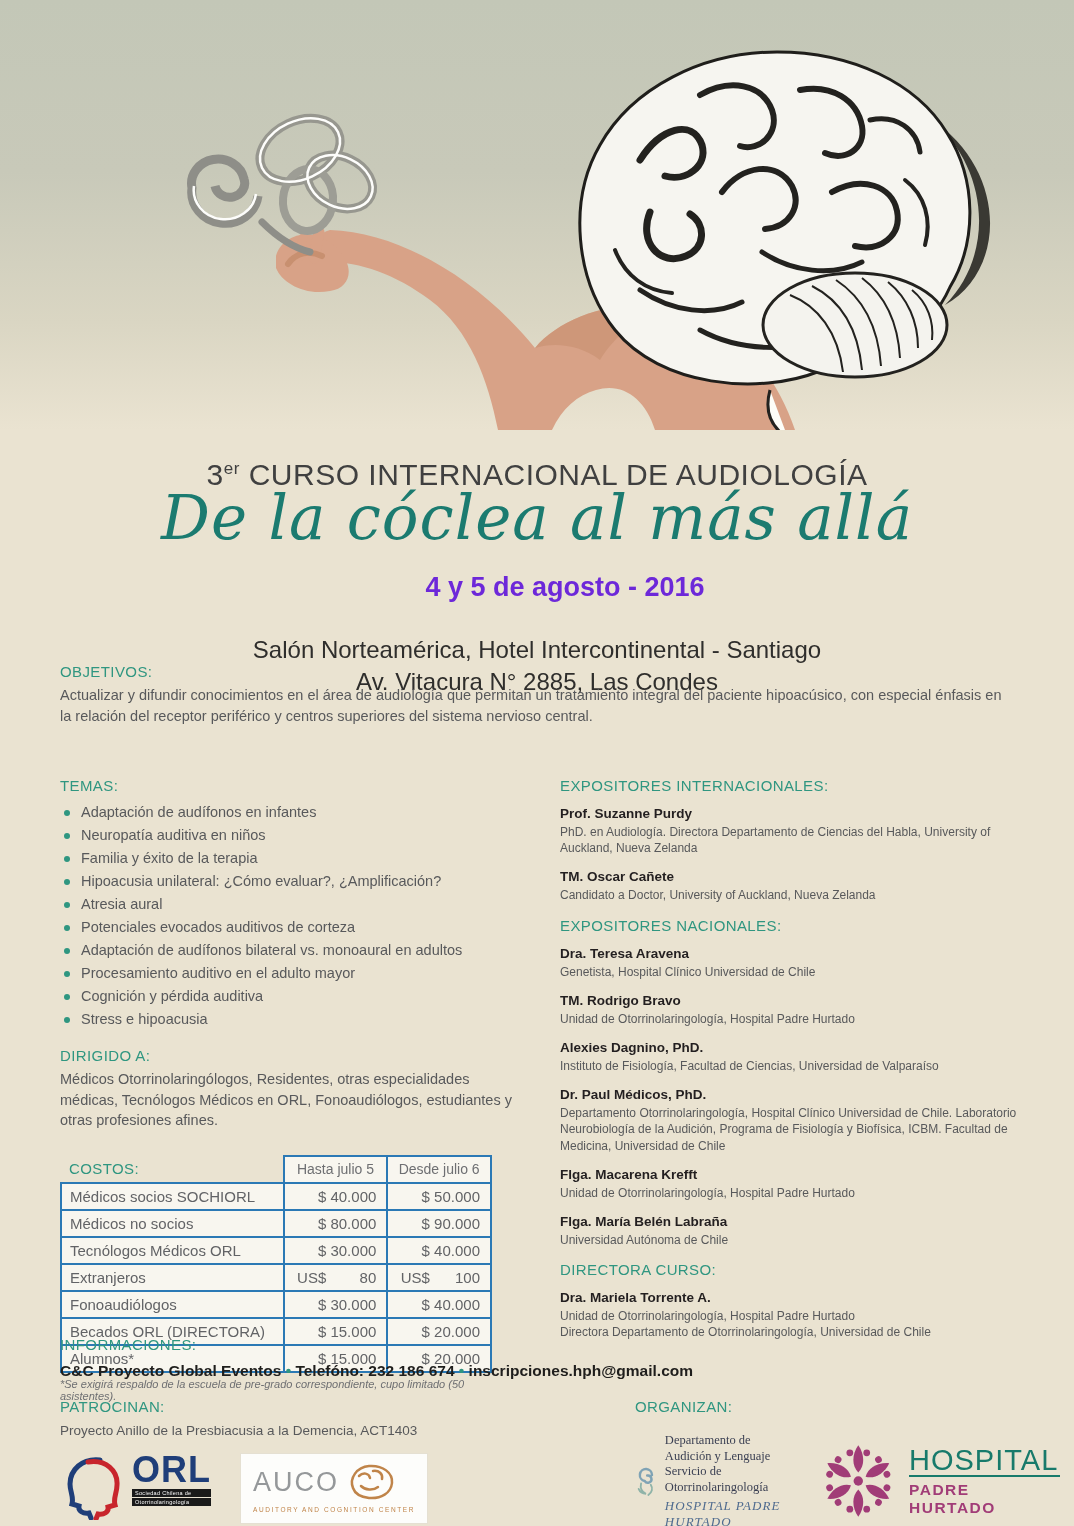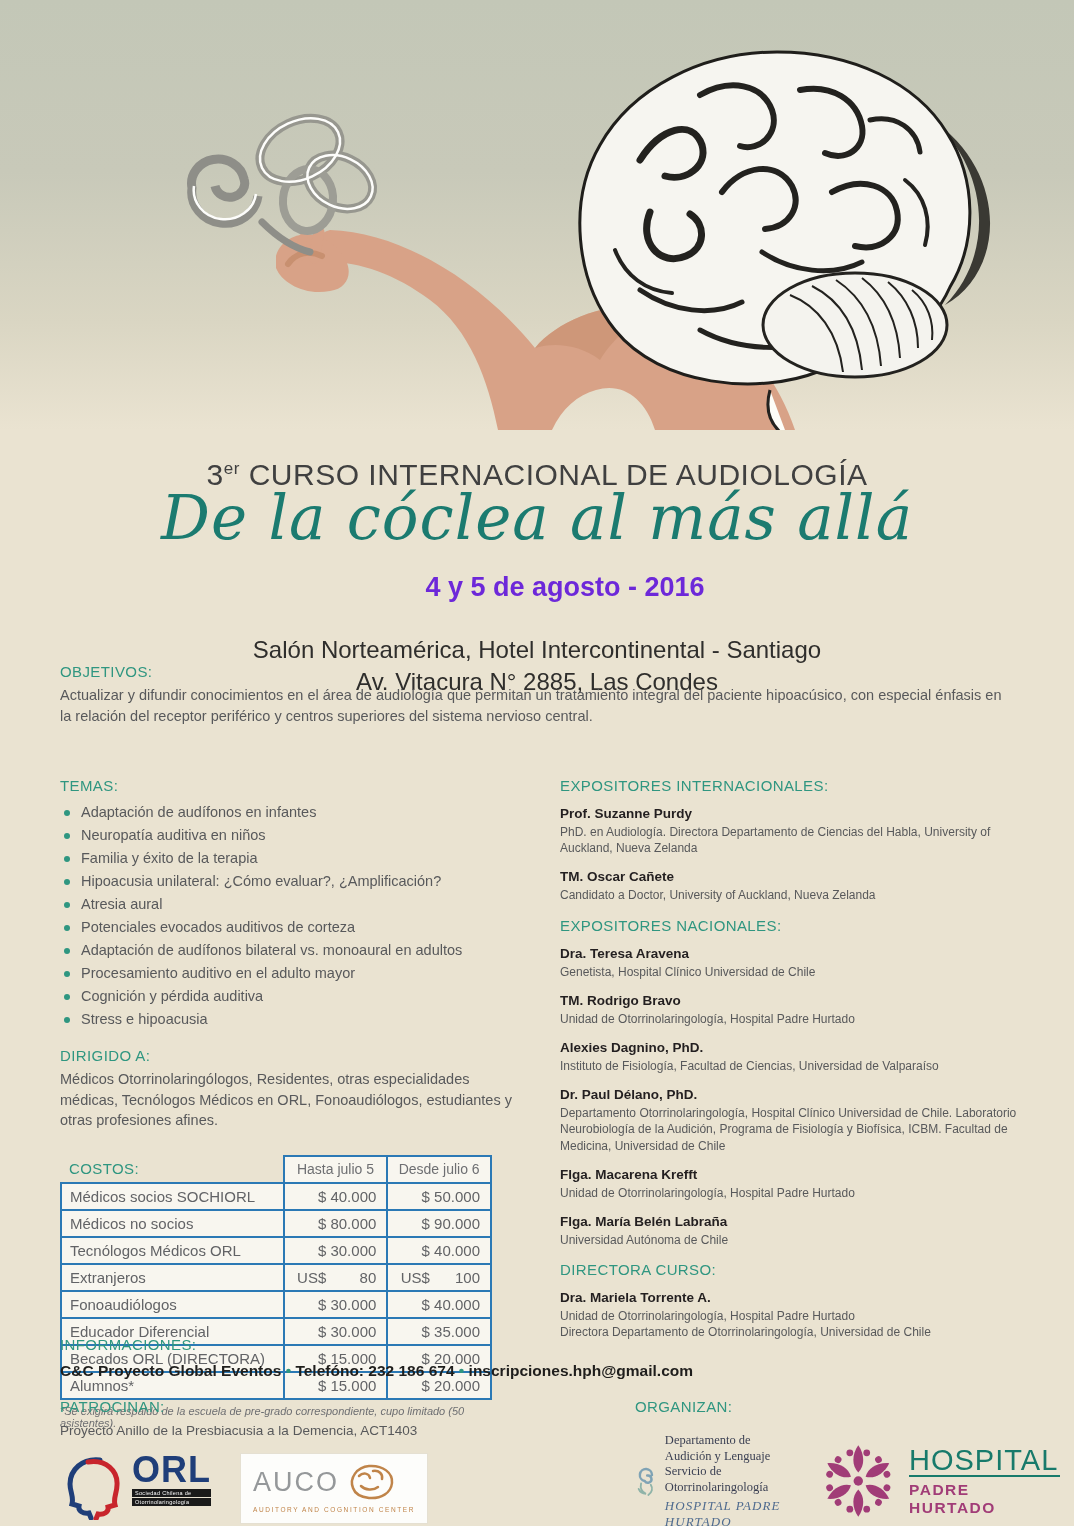--- a/index.html
+++ b/index.html
@@ -227,25 +227,20 @@
               <td>Extranjeros</td>
               <td class="pcell">US$        80</td>
               <td class="pcell">US$      100</td>
             </tr>
         <tr>
               <td>Fonoaudiólogos</td>
               <td class="pcell">$ 30.000</td>
               <td class="pcell">$ 40.000</td>
             </tr>
         <tr>
-              <td>Educador Diferencial</td>
-              <td class="pcell">$ 30.000</td>
-              <td class="pcell">$ 35.000</td>
-            </tr>
-        <tr>
               <td>Becados ORL (DIRECTORA)</td>
               <td class="pcell">$ 15.000</td>
               <td class="pcell">$ 20.000</td>
             </tr>
         <tr>
               <td>Alumnos*</td>
               <td class="pcell">$ 15.000</td>
               <td class="pcell">$ 20.000</td>
             </tr>
       </tbody>
@@ -272,21 +267,21 @@
     </div>
     <div class="person">
       <div class="p-name">TM. Rodrigo Bravo</div>
       <div class="p-desc">Unidad de Otorrinolaringología, Hospital Padre Hurtado</div>
     </div>
     <div class="person">
       <div class="p-name">Alexies Dagnino, PhD.</div>
       <div class="p-desc">Instituto de Fisiología, Facultad de Ciencias, Universidad de Valparaíso</div>
     </div>
     <div class="person">
-      <div class="p-name">Dr. Paul Délano, PhD.</div>
+      <div class="p-name">Dr. Paul Médicos, PhD.</div>
       <div class="p-desc">Departamento Otorrinolaringología, Hospital Clínico Universidad de Chile. Laboratorio Neurobiología de la Audición, Programa de Fisiología y Biofísica, ICBM. Facultad de Medicina, Universidad de Chile</div>
     </div>
     <div class="person">
       <div class="p-name">Flga. Macarena Krefft</div>
       <div class="p-desc">Unidad de Otorrinolaringología, Hospital Padre Hurtado</div>
     </div>
     <div class="person">
       <div class="p-name">Flga. María Belén Labraña</div>
       <div class="p-desc">Universidad Autónoma de Chile</div>
     </div>

